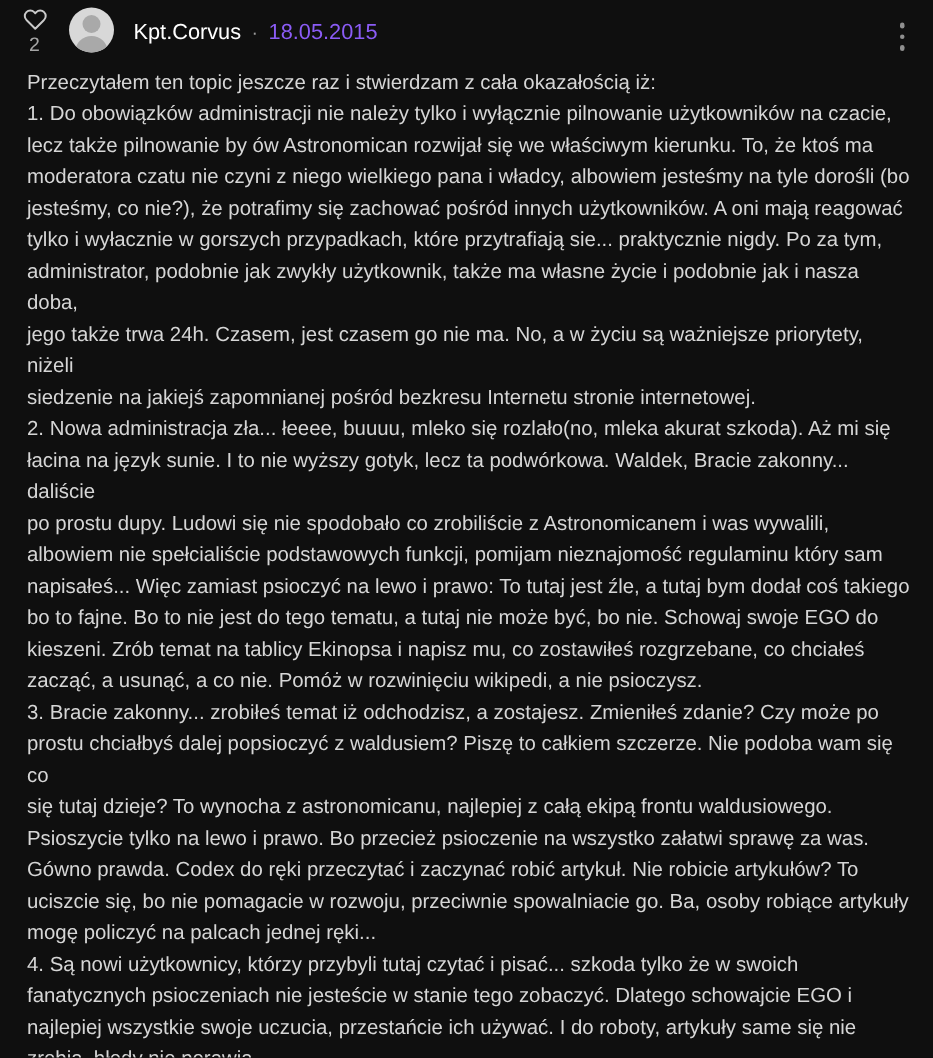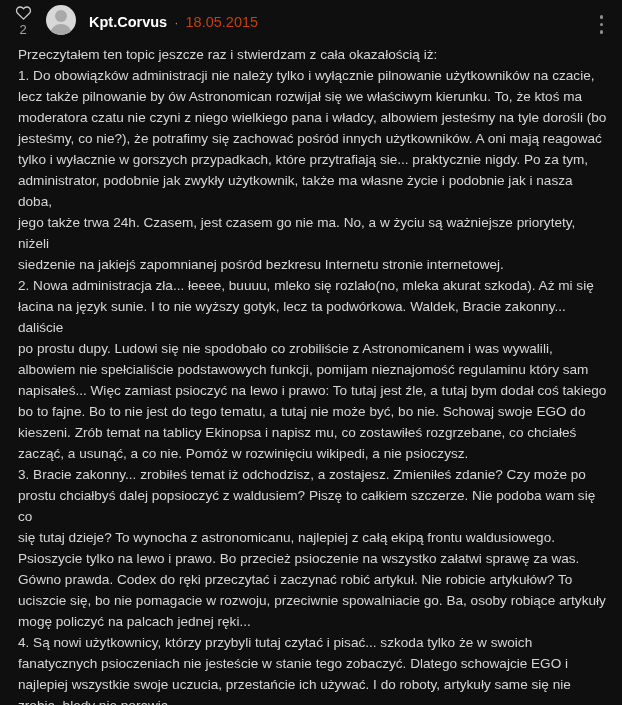--- a/index.html
+++ b/index.html
@@ -55,23 +55,23 @@
     background: #a9a9a9;
     bottom: -5px; left: 4px;
   }
   .meta {
     display: flex;
     align-items: baseline;
     margin: 9px 0 0 13px;
     font-size: 14.5px;
     white-space: nowrap;
   }
-  .author { color: #ffffff; font-weight: bold; cursor: pointer; }
+  .author { color: #ffffff; font-weight: normal; cursor: pointer; }
   .meta-sep { color: #9a9a9a; margin: 0 7px; font-size: 13px; }
-  .post-date { color: #c2410c; }
+  .post-date { color: #8b5cf6; }
 
   .kebab {
     margin-left: auto;
     margin-top: 8px;
     margin-right: 6px;
     display: flex;
     flex-direction: column;
     gap: 4px;
     align-items: center;
     padding: 2px 3px;

